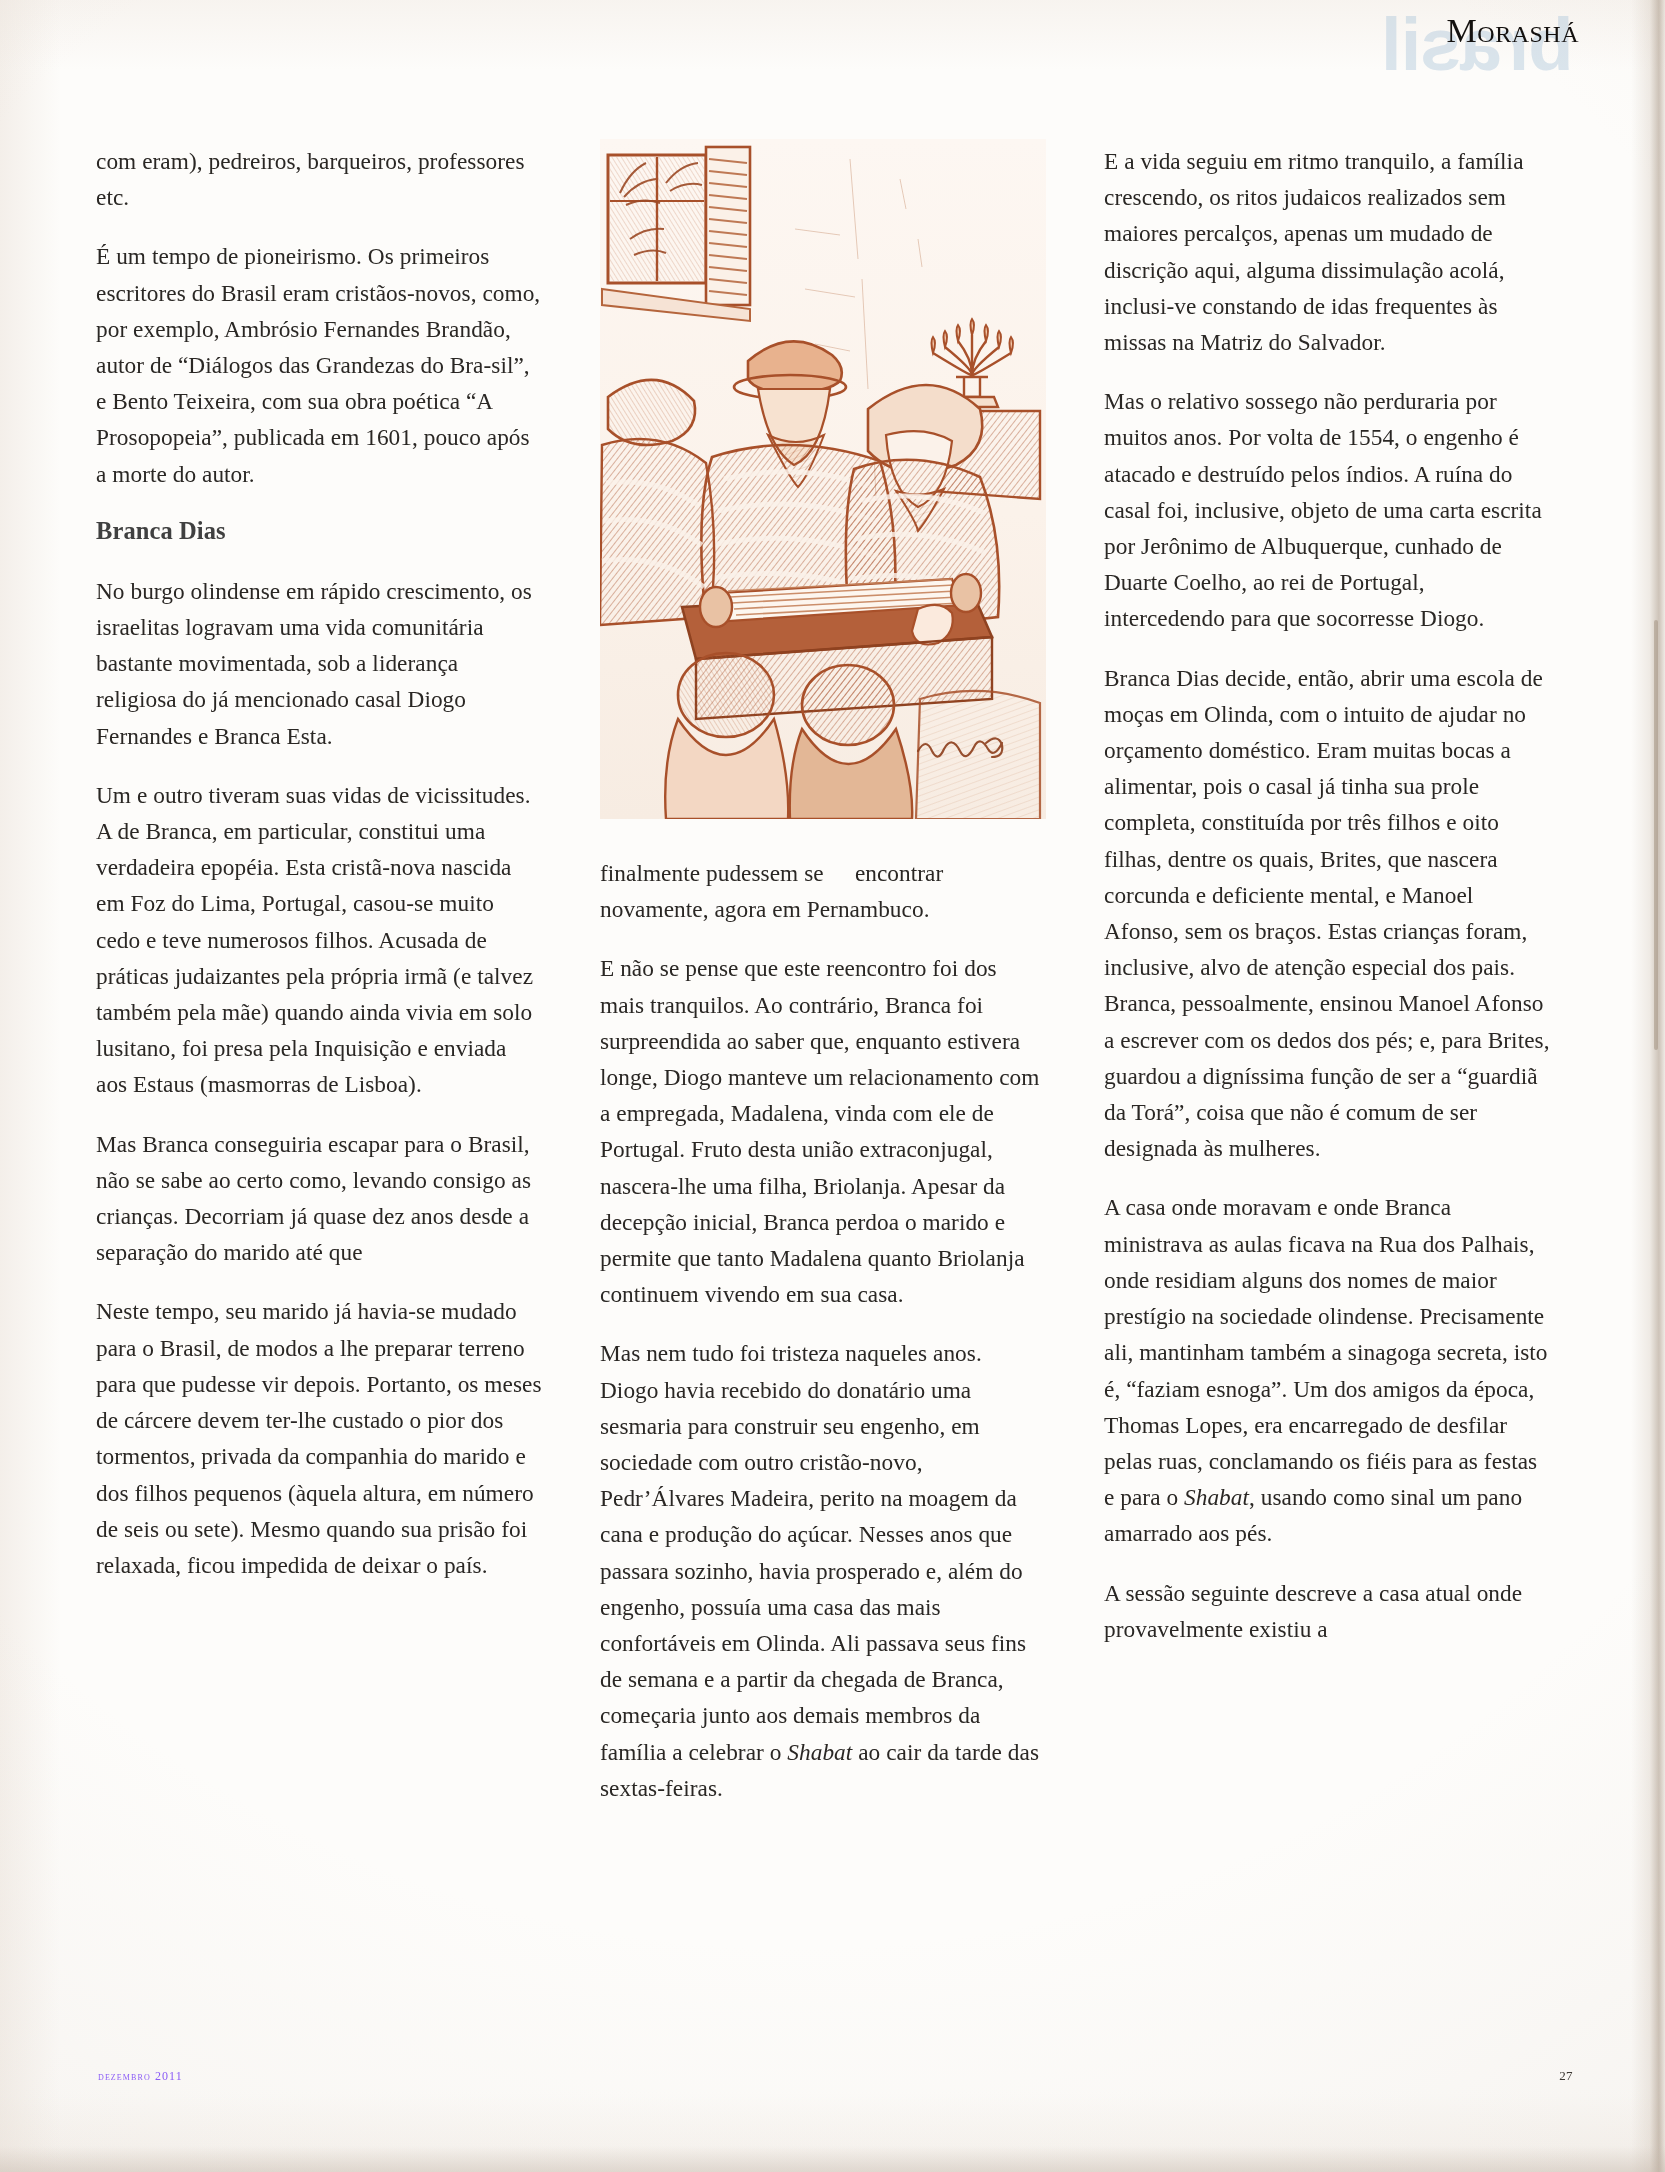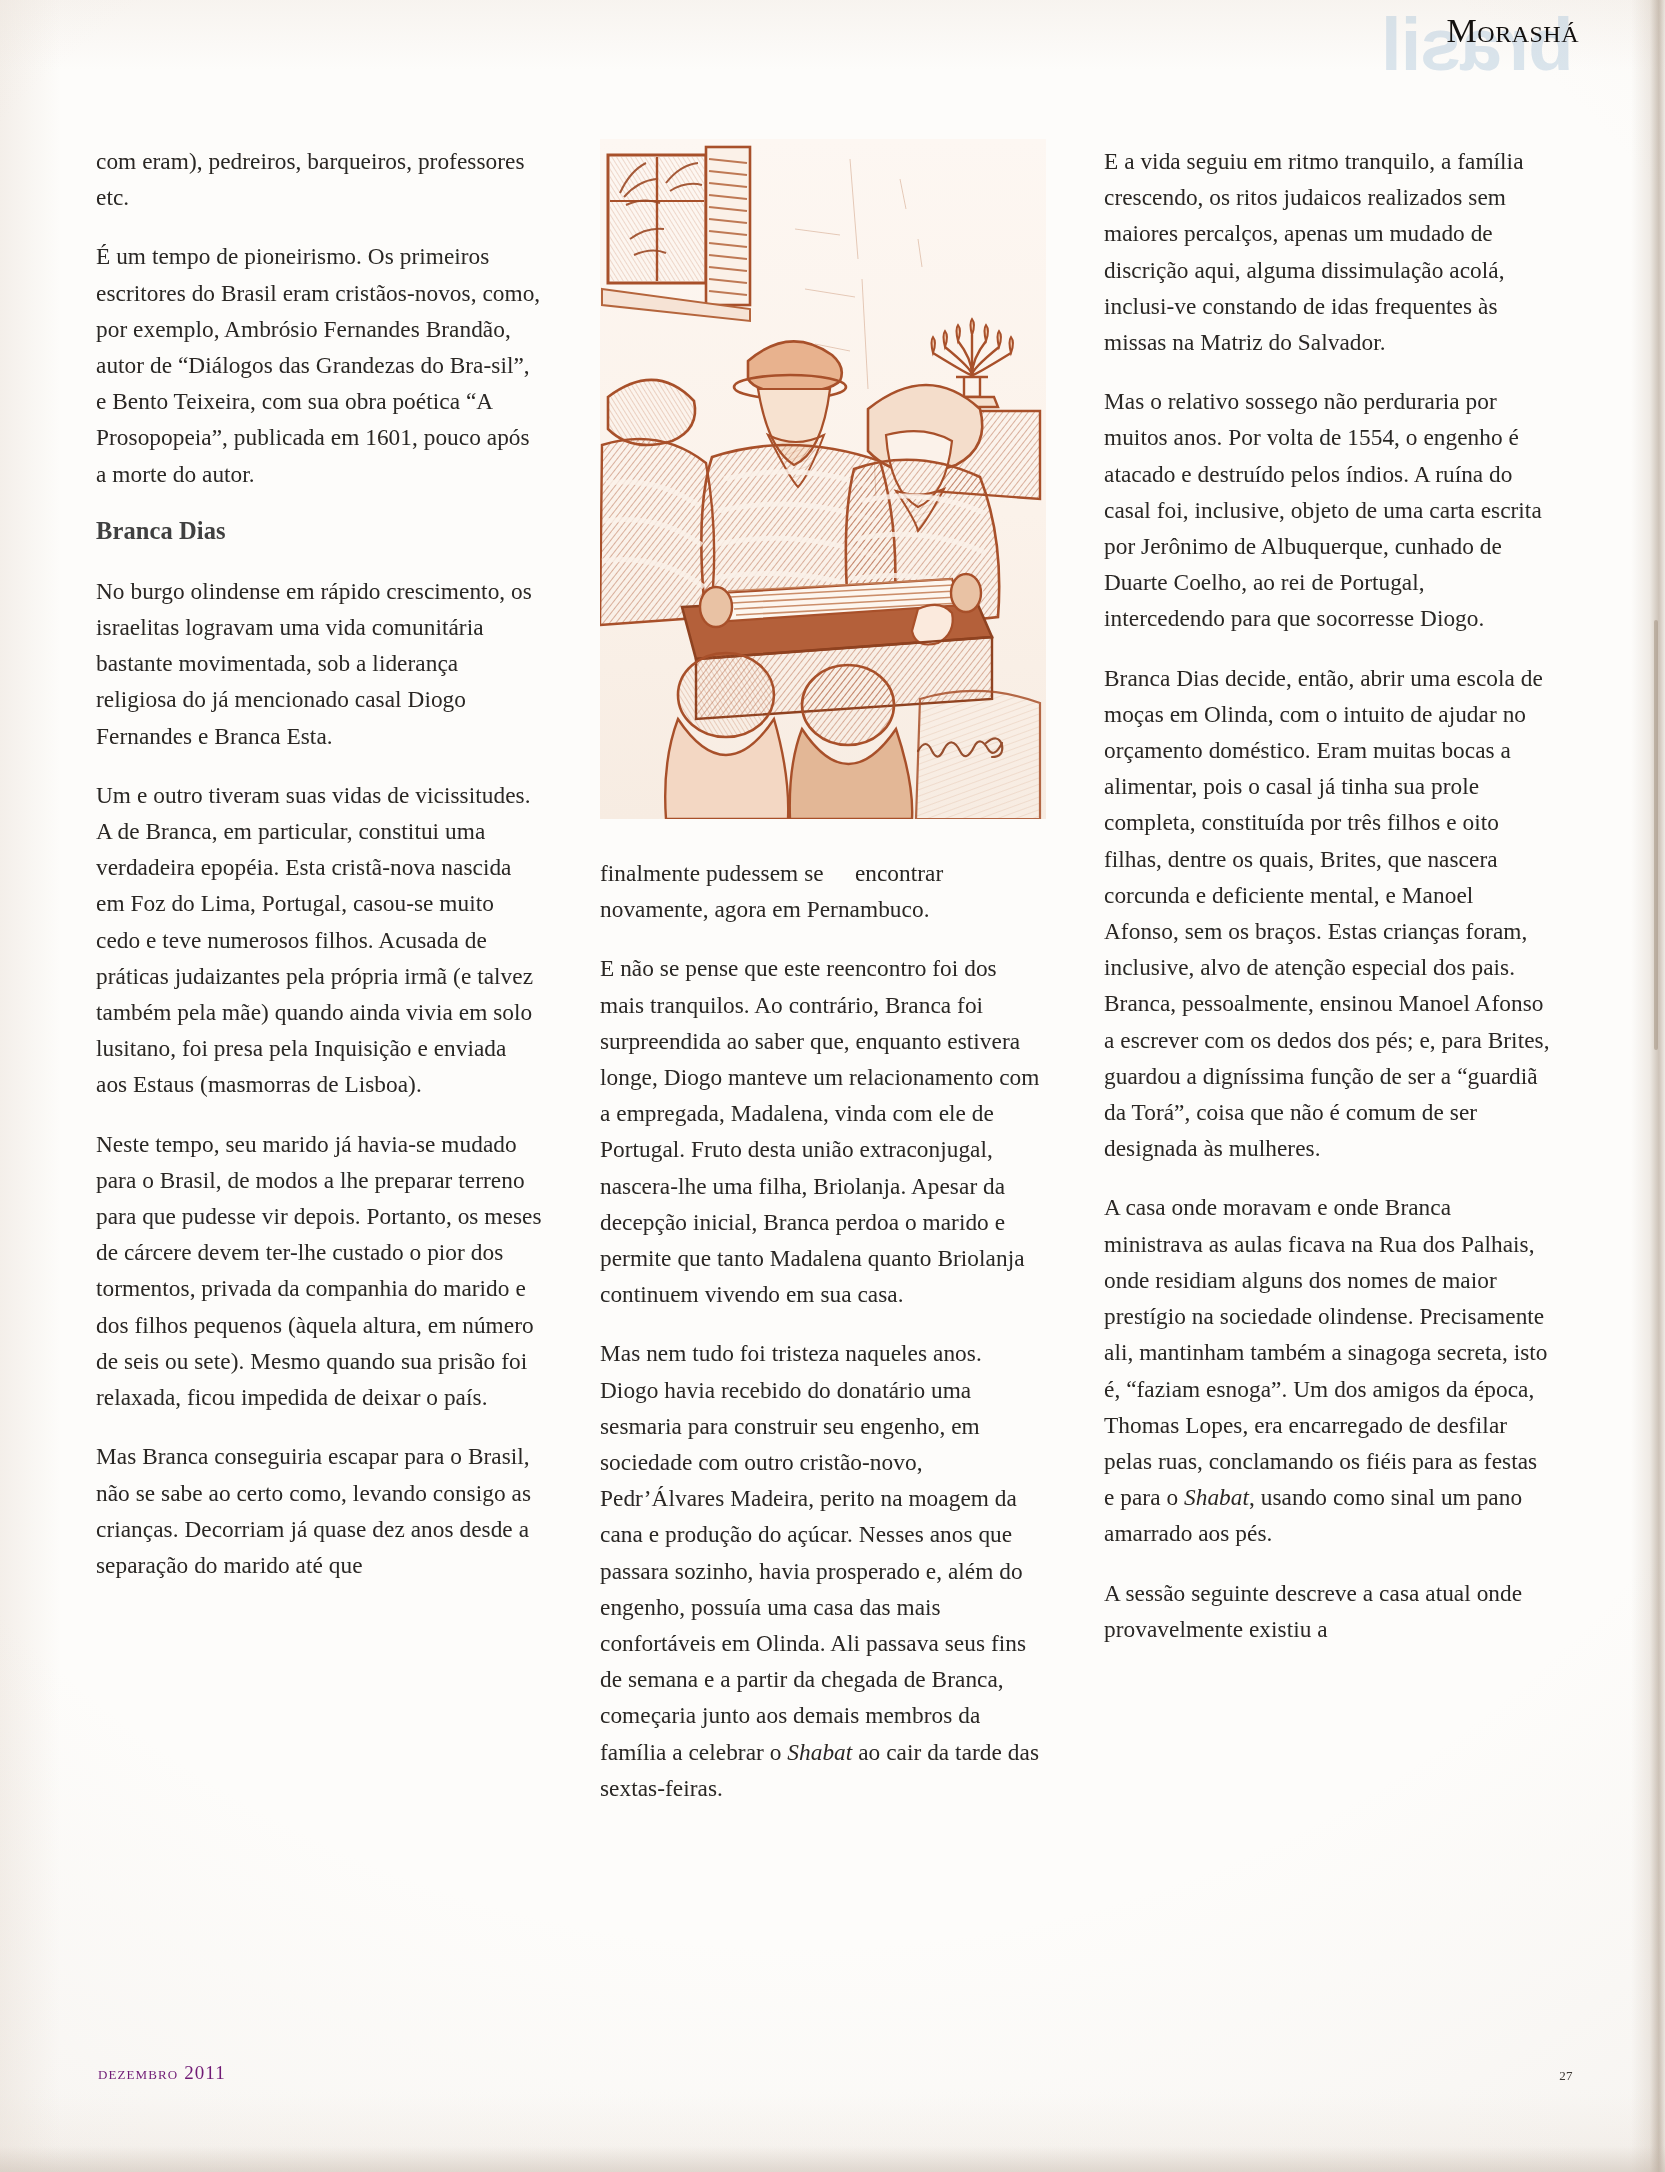--- a/index.html
+++ b/index.html
@@ -149,23 +149,23 @@
     background: #fbf4ee;
     overflow: hidden;
   }
   .illus svg { display: block; width: 100%; height: 100%; }
 
   
   .footer-date {
     position: absolute;
     left: 98px;
     bottom: 88px;
-    font-size: 19px;
+    font-size: 12px;
     letter-spacing: 1.1px;
-    color: #701a75;
+    color: #8b5cf6;
     font-variant: small-caps;
     text-transform: lowercase;
     text-align: right;
   }
   .footer-page {
     position: absolute;
     right: 92px;
     bottom: 88px;
     font-size: 13px;
     color: #3a3631;
@@ -188,22 +188,22 @@
   <div class="columns">
 
     <div class="col">
       <p class="body">com eram), pedreiros, barqueiros, professores etc.</p>
       <p class="body">É um tempo de pioneirismo. Os primeiros escritores do Brasil eram cristãos-novos, como, por exemplo, Ambrósio Fernandes Brandão, autor de “Diálogos das Grandezas do Bra-sil”, e Bento Teixeira, com sua obra poética “A Prosopopeia”, publicada em 1601, pouco após a morte do autor.</p>
 
       <h2 class="subhead">Branca Dias</h2>
 
       <p class="body">No burgo olindense em rápido crescimento, os israelitas logravam uma vida comunitária bastante movimentada, sob a liderança religiosa do já mencionado casal Diogo Fernandes e Branca Esta.</p>
       <p class="body">Um e outro tiveram suas vidas de vicissitudes. A de Branca, em particular, constitui uma verdadeira epopéia. Esta cristã-nova nascida em Foz do Lima, Portugal, casou-se muito cedo e teve numerosos filhos. Acusada de práticas judaizantes pela própria irmã (e talvez também pela mãe) quando ainda vivia em solo lusitano, foi presa pela Inquisição e enviada aos Estaus (masmorras de Lisboa).</p>
+      <p class="body">Mas Branca conseguiria escapar para o Brasil, não se sabe ao certo como, levando consigo as crianças. Decorriam já quase dez anos desde a separação do marido até que</p>
       <p class="body">Neste tempo, seu marido já havia-se mudado para o Brasil, de modos a lhe preparar terreno para que pudesse vir depois. Portanto, os meses de cárcere devem ter-lhe custado o pior dos tormentos, privada da companhia do marido e dos filhos pequenos (àquela altura, em número de seis ou sete). Mesmo quando sua prisão foi relaxada, ficou impedida de deixar o país.</p>
-      <p class="body">Mas Branca conseguiria escapar para o Brasil, não se sabe ao certo como, levando consigo as crianças. Decorriam já quase dez anos desde a separação do marido até que</p>
     </div>
 
     <div class="col">
 
       <div class="illus">
         <svg viewBox="0 0 446 680" preserveAspectRatio="none" aria-hidden="true">
           <defs>
             <linearGradient id="warmbg" x1="0" y1="0" x2="0" y2="1">
               <stop offset="0%" stop-color="#fdf7f2"></stop>
               <stop offset="55%" stop-color="#fbf2ea"></stop>

